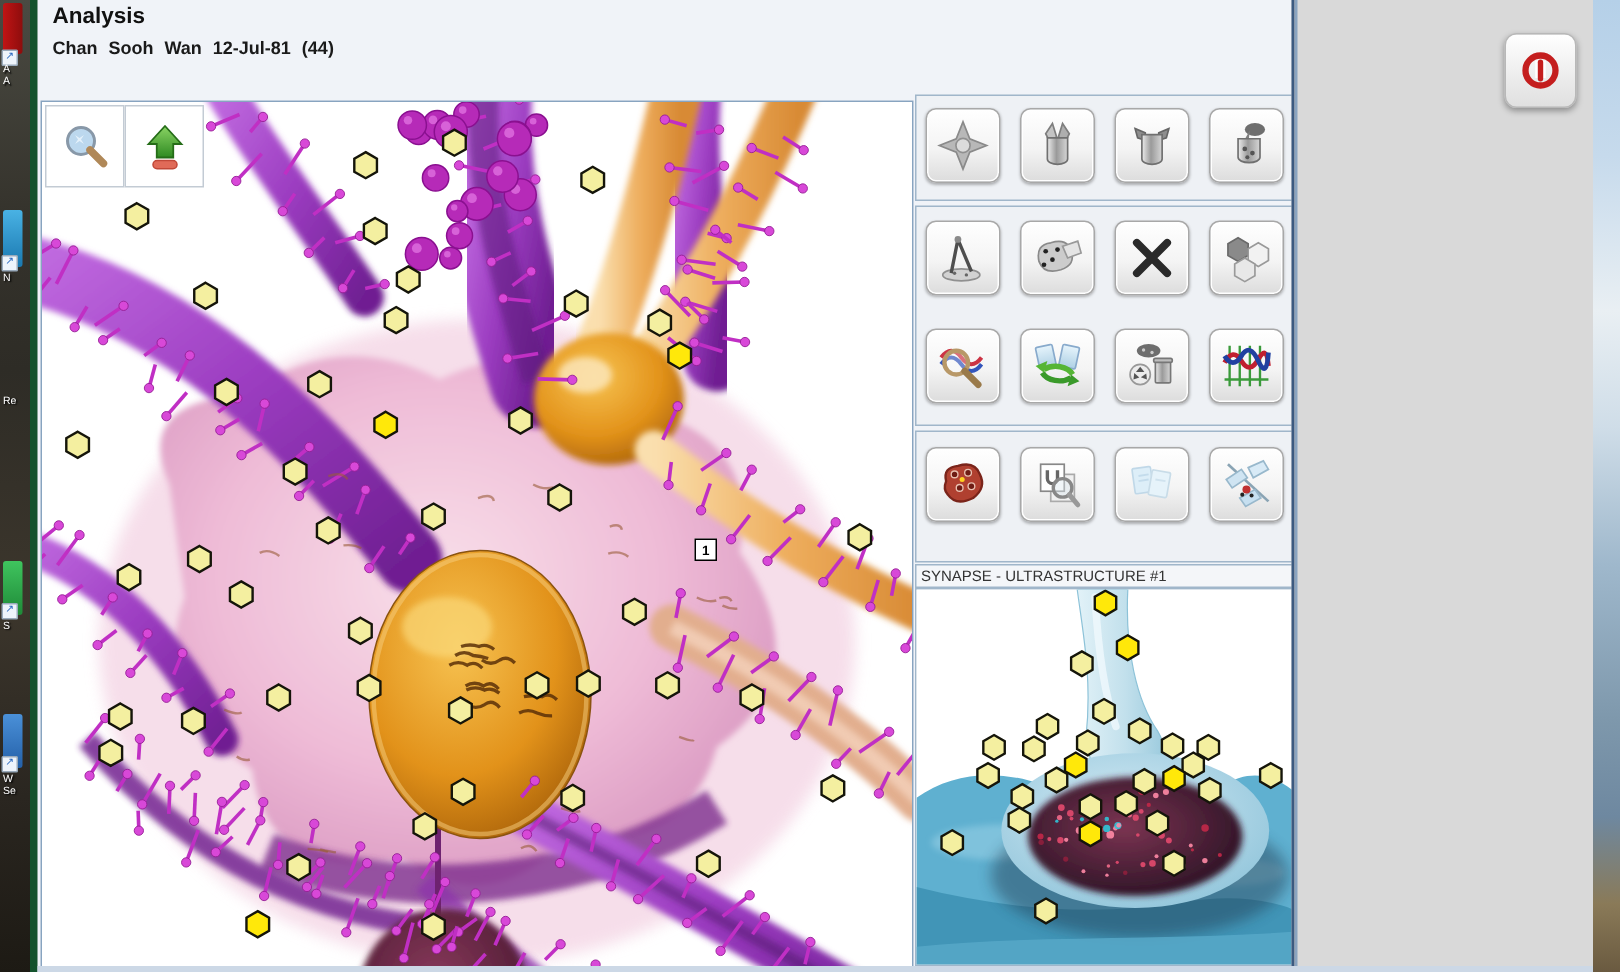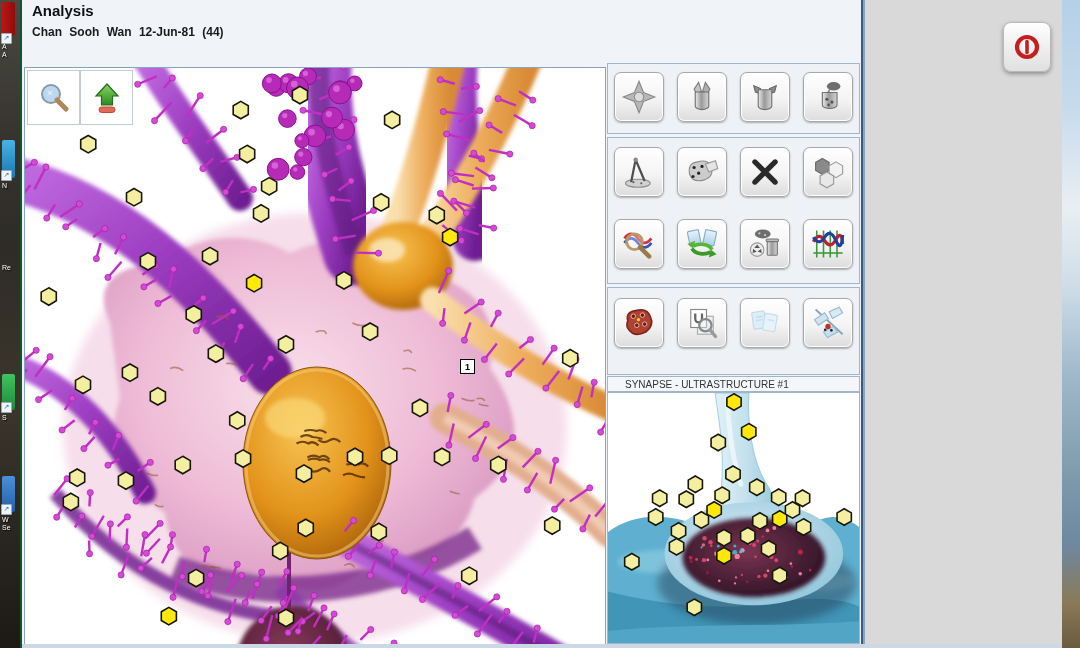--- a/index.html
+++ b/index.html
@@ -11,21 +11,21 @@
     background:linear-gradient(180deg,#4a4a42 0%,#35332c 22%,#2e2c26 38%,#3c362c 62%,#2a2620 82%,#1d1a14 100%)}
   .dsk-chip{position:absolute;left:2px;width:13px;border-radius:2px}
   .dsk-arrow{position:absolute;left:1px;width:9px;height:9px;background:#eef4fb;border:1px solid #9ab;
     font-size:7px;line-height:8px;color:#2a6ac0;text-align:center;border-radius:1px}
   .dsk-label{position:absolute;left:2px;color:#fff;font-size:7px;text-shadow:1px 1px 1px #000;white-space:nowrap}
   #desktop-right{position:absolute;right:0;top:0;width:18px;height:648px;z-index:1;
     background:linear-gradient(180deg,#b5d0e8 0%,#c6daec 16%,#e9eff3 32%,#cfdde8 44%,#9fb8cc 58%,#7e98ac 74%,#6e88a0 84%,#8a7a58 93%,#6a5a40 100%)}
 
   
   #app{position:absolute;left:20px;top:0;width:1042px;height:648px;z-index:2;
-    background:#f0f3f8;border-left:2px solid #14532d;box-sizing:border-box}
+    background:#f0f3f8;border-left:5px solid #14532d;box-sizing:border-box}
   #app::after{content:"";position:absolute;left:0;right:0;bottom:0;height:4px;background:#ccd8e6}
 
   #app-title{position:absolute;left:10px;top:2px;font-size:15px;font-weight:bold;color:#111}
   #patient-line{position:absolute;left:10px;top:25px;font-size:12px;font-weight:bold;color:#1a1a1a;word-spacing:4px}
   #main-image-title{position:absolute;left:6px;top:51px;font-size:11px;font-weight:bold;color:#000;letter-spacing:.2px}
 
   
   #main-panel{position:absolute;left:2px;top:67px;width:580px;height:577px;background:#fff;
     border:1px solid #88a4c0;box-sizing:content-box}
   #main-panel svg.art{position:absolute;left:0;top:0}
@@ -48,21 +48,21 @@
   #tool-group-2 .tool-row.r1{padding-top:9px}
   #tool-group-2 .tool-row.r2{padding-top:22px}
   #tool-group-3 .tool-row{padding-top:10px}
   .tool-btn{width:50px;height:50px;border-radius:7px;border:1px solid #a8a8a8;cursor:pointer;
     background:linear-gradient(180deg,#ffffff 0%,#f4f4f4 55%,#dcdcdc 100%);
     box-shadow:0 1px 2px rgba(0,0,0,.28), inset 0 0 0 1px #fff;
     display:flex;align-items:center;justify-content:center;padding:0}
 
   
   #synapse-title{position:absolute;left:585px;top:376px;width:253px;height:16px;background:#f4f6f9;
-    border:1px solid #a0b6ca;box-sizing:border-box;font-size:10px;color:#333;line-height:15px;padding-left:17px}
+    border:1px solid #a0b6ca;box-sizing:border-box;font-size:10px;color:#333;line-height:15px;padding-left:3px}
   #synapse-panel{position:absolute;left:585px;top:392px;width:253px;height:252px;background:#fff;
     border:1px solid #a0b6ca;box-sizing:border-box}
 
   
   #right-panel{position:absolute;right:0;top:0;width:201px;height:644px;background:#d9d9d9;
     border-left:2px solid #3c5a80;box-shadow:inset 2px 0 0 #8aa4c0;box-sizing:border-box}
   #power-button{position:absolute;right:11px;top:22px;width:48px;height:50px;border-radius:8px;cursor:pointer;
     border:1px solid #b8b8b8;background:linear-gradient(180deg,#ffffff,#ececec 60%,#e0e0e0);
     box-shadow:0 2px 4px rgba(0,0,0,.35);display:flex;align-items:center;justify-content:center;padding:0}
 </style>
@@ -103,21 +103,21 @@
   <div class="dsk-arrow" style="top:504px">↗</div>
   <div class="dsk-label" style="top:516px">W</div>
   <div class="dsk-label" style="top:524px">Se</div>
 </div>
 
 <div id="desktop-right"></div>
 
 <div id="app">
 
   <div id="app-title">Analysis</div>
-  <div id="patient-line">Chan Sooh Wan 12-Jun-81 (44)</div>
+  <div id="patient-line">Chan Sooh Wan 12-Jul-81 (44)</div>
 
   <div id="main-panel">
     <svg class="art" id="neuron-art" width="580" height="577" viewBox="0 0 580 577">
       <defs>
         <radialGradient id="somaG" cx="45%" cy="42%" r="65%">
           <stop offset="0" stop-color="#f8dfe9"></stop>
             <stop offset="0.55" stop-color="#efbcd7"></stop>
             <stop offset="1" stop-color="#d795bf"></stop>
         </radialGradient>
         <radialGradient id="nucG" cx="40%" cy="33%" r="75%">

